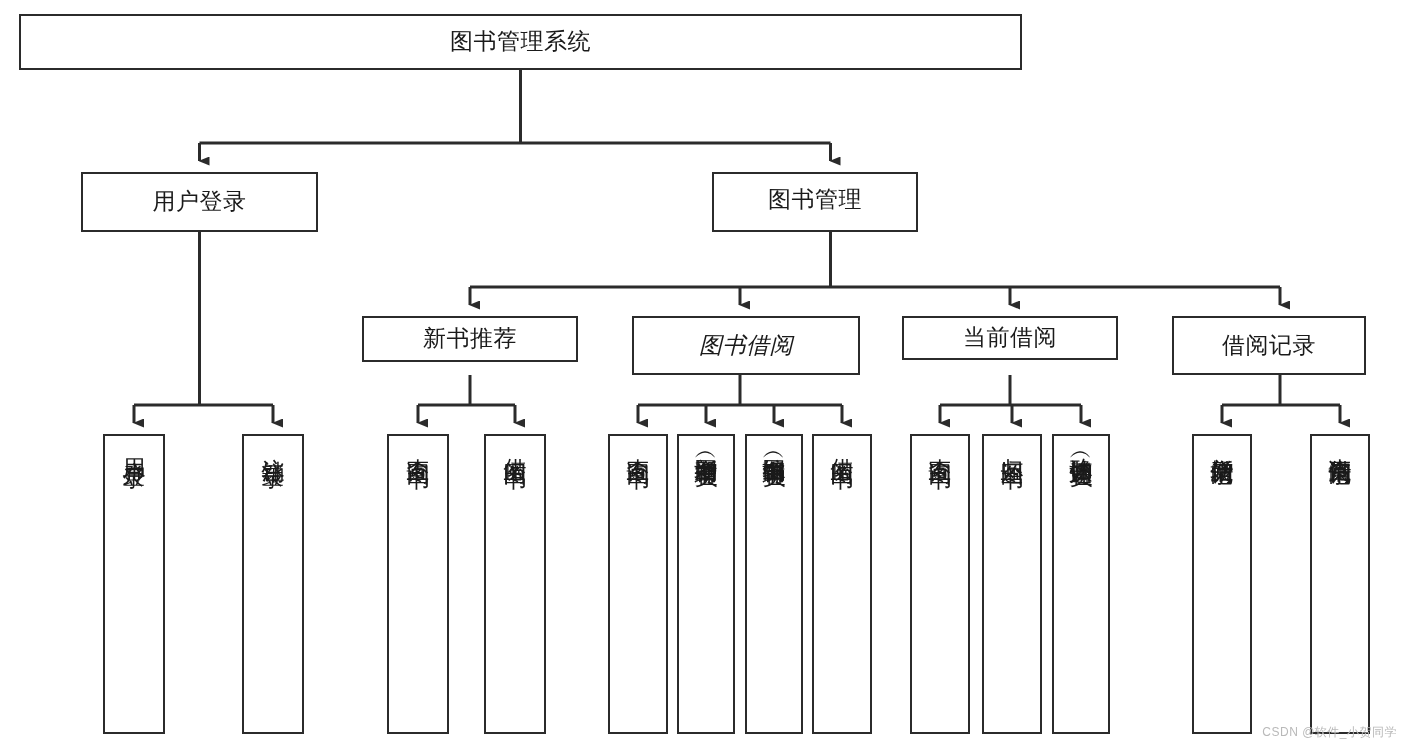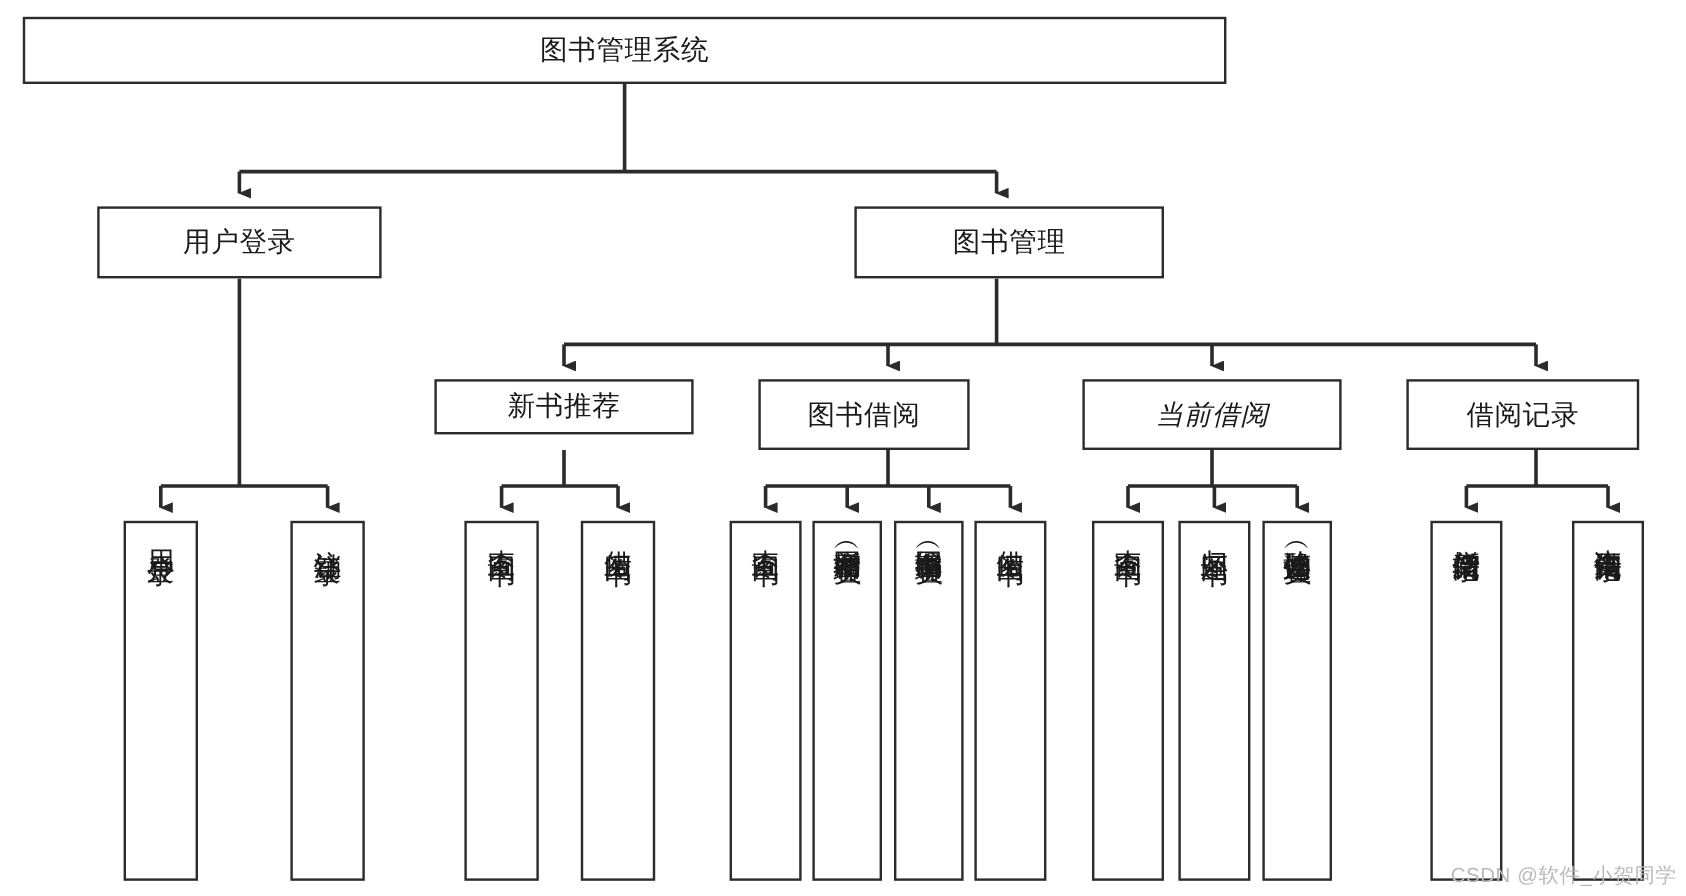--- a/index.html
+++ b/index.html
@@ -65,21 +65,21 @@
     white-space: nowrap;
     text-align: left;
   }
   .node.vert.tall-text .node-label {
     letter-spacing: 1px;
   }
   #watermark {
     position: absolute;
     right: 8px;
     bottom: 6px;
-    font-size: 17px;
+    font-size: 12px;
     color: #b9b9b9;
     white-space: nowrap;
     letter-spacing: 0.5px;
     font-family: "Liberation Sans", "DejaVu Sans", sans-serif;
   }
 </style>
 </head>
 <body>
 
 <div id="diagram-root">
@@ -127,30 +127,30 @@
       </g>
   </svg>
 
   <div id="node-layer">
       <div class="node horiz root" style="left: 19px; top: 14px; width: 1003px; height: 56px;">
         <span class="node-label">图书管理系统</span>
       </div>
       <div class="node horiz" style="left: 81px; top: 172px; width: 237px; height: 60px;">
         <span class="node-label">用户登录</span>
       </div>
-      <div class="node horiz" style="left: 712px; top: 172px; width: 258px; height: 60px;">
+      <div class="node horiz" style="left: 712px; top: 172px; width: 206px; height: 60px; font-family: Liberation Mono, monospace;">
         <span class="node-label">图书管理</span>
       </div>
       <div class="node horiz" style="left: 362px; top: 316px; width: 216px; height: 46px;">
         <span class="node-label">新书推荐</span>
       </div>
-      <div class="node horiz" style="left: 632px; top: 316px; width: 176px; height: 59px;">
+      <div class="node horiz" style="left: 632px; top: 316px; width: 228px; height: 59px; font-style: italic;">
         <span class="node-label">图书借阅</span>
       </div>
-      <div class="node horiz" style="left: 902px; top: 316px; width: 216px; height: 59px; font-style: italic;">
+      <div class="node horiz" style="left: 902px; top: 316px; width: 216px; height: 44px;">
         <span class="node-label">当前借阅</span>
       </div>
       <div class="node horiz" style="left: 1172px; top: 316px; width: 194px; height: 59px;">
         <span class="node-label">借阅记录</span>
       </div>
       <div class="node vert" style="left: 103px; top: 434px; width: 62px; height: 300px;">
         <span class="node-label">用户登录</span>
       </div>
       <div class="node vert" style="left: 242px; top: 434px; width: 62px; height: 300px;">
         <span class="node-label">注销登录</span>

